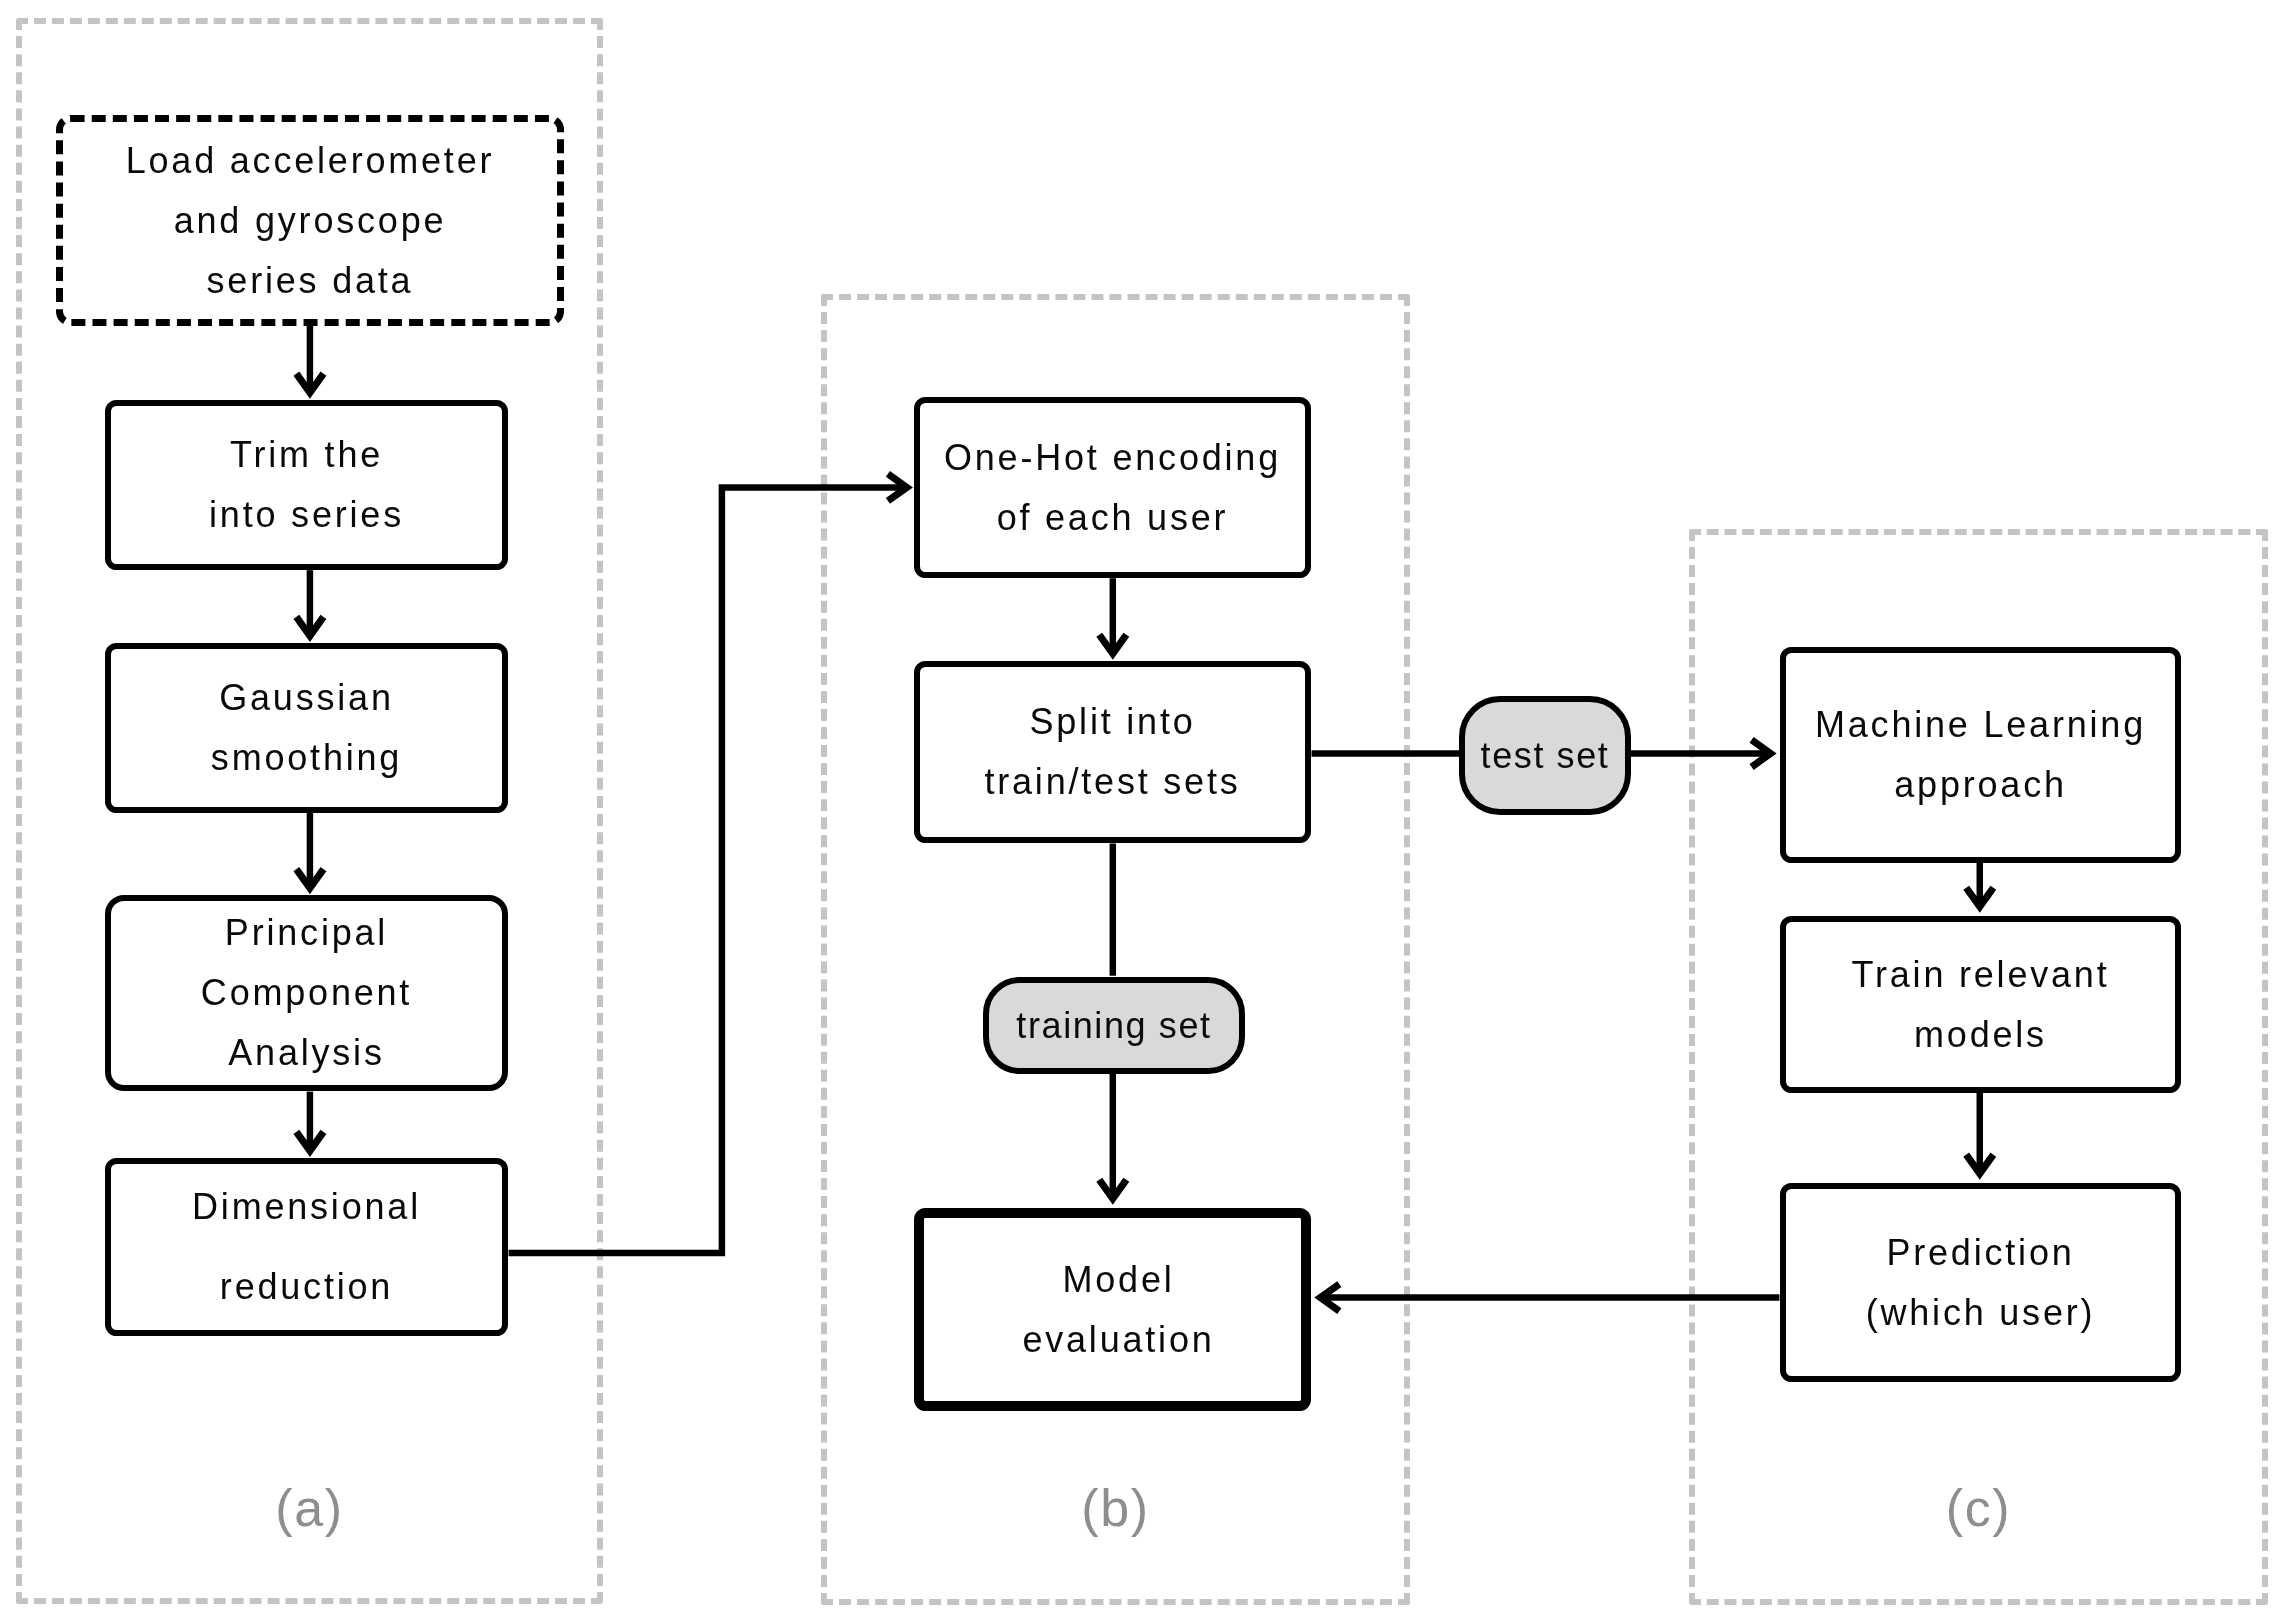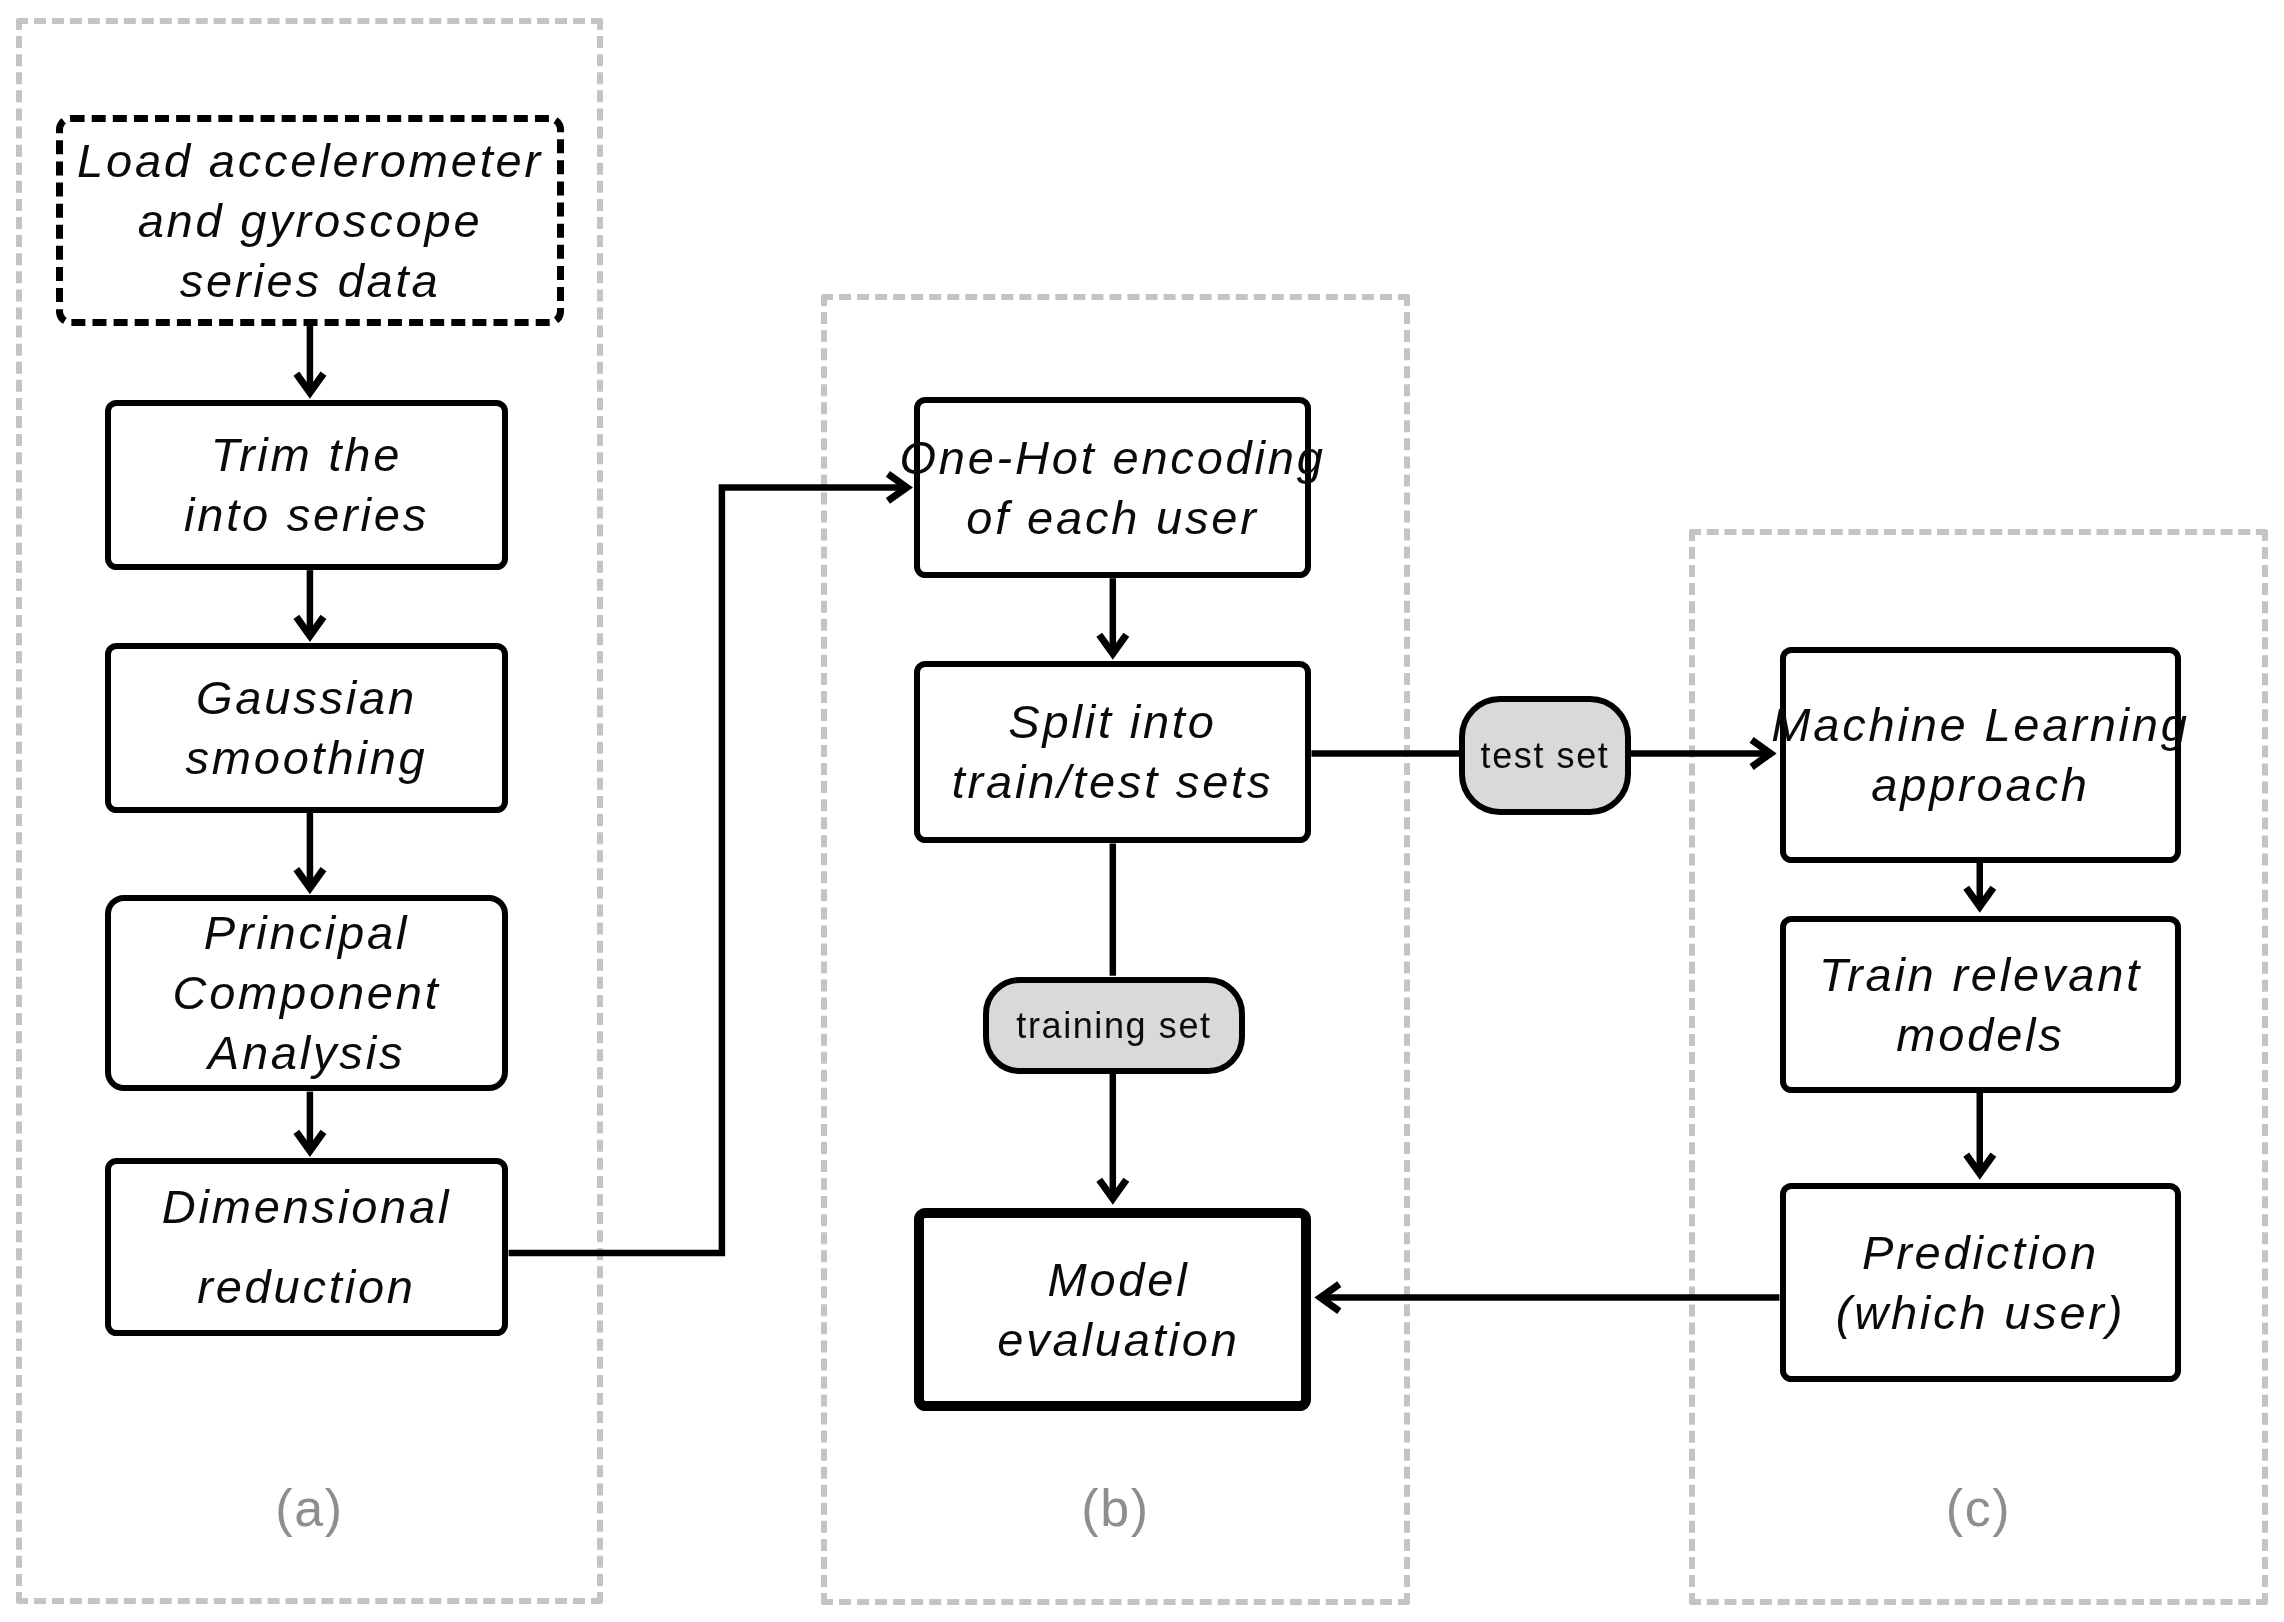--- a/index.html
+++ b/index.html
@@ -28,27 +28,26 @@
     width:243px;
   }
   .node{
     position:absolute;
     background:#ffffff;
     border:6.5px solid #000000;
     border-radius:11.4px;
     display:flex;flex-direction:column;justify-content:center;align-items:center;
     z-index:2;
     box-sizing:border-box;
-    font-size:47px;
+    font-size:36px;
     letter-spacing:2.8px;
     line-height:60px;
     color:#0a0a0a;
     text-align:center;
     white-space:nowrap;
-    font-style:italic;
   }
   .node.dashed{border:7.3px dashed #000000;border-radius:14.6px;}
   .node.thick{border-width:10.5px;}
   .pill{
     position:absolute;
     background:#d9d9d9;
     border:6.5px solid #000000;
     display:flex;justify-content:center;align-items:center;
     z-index:3;
     box-sizing:border-box;

